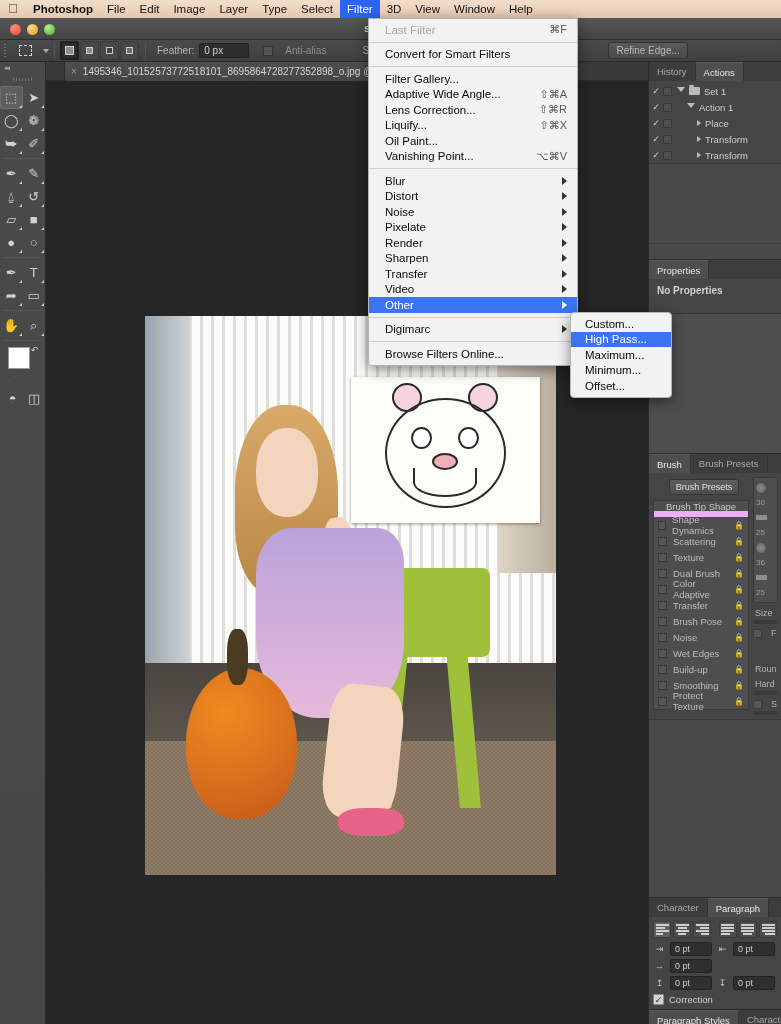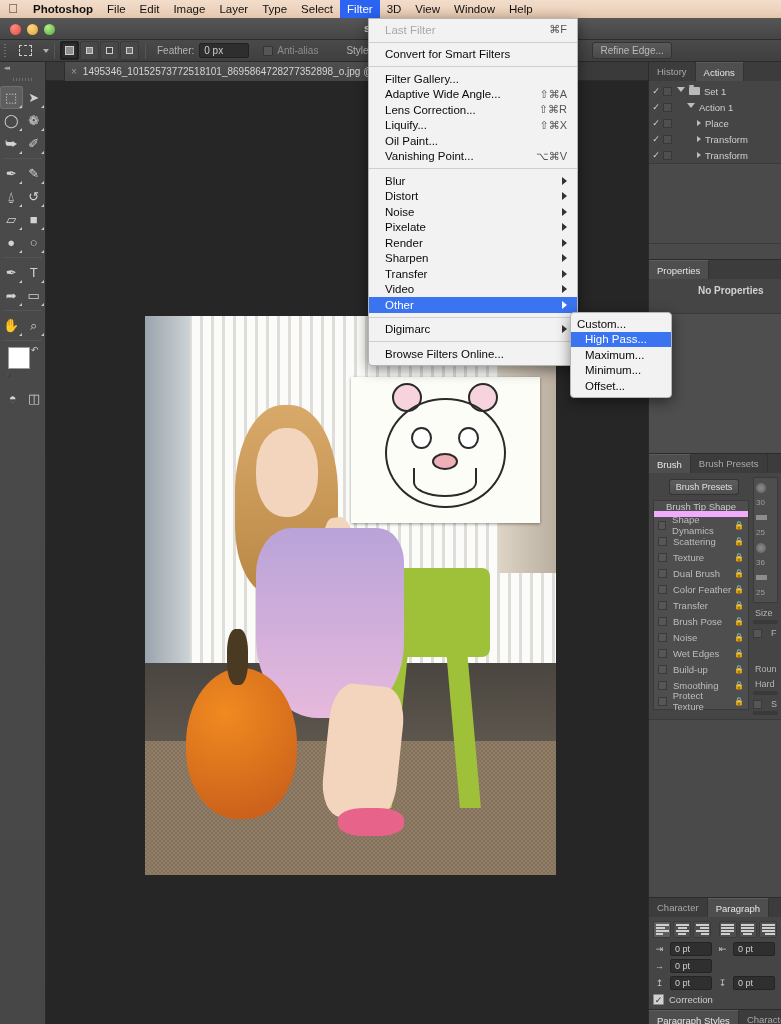--- a/index.html
+++ b/index.html
@@ -180,21 +180,21 @@
   .act-check { width:14px; text-align:center; color:#d6d6d6; font-size:9px; }
   .act-box { width:9px;height:9px;background:#4f4f4f;border:1px solid #383838; margin-right:5px;}
   .act-tri { width:0;height:0;border-left:4px solid #bdbdbd;border-top:3px solid transparent;border-bottom:3px solid transparent; margin-right:4px;}
   .act-tri.open { border-left:4px solid transparent;border-right:4px solid transparent;border-top:5px solid #bdbdbd; margin-right:4px;}
   .folder-ic { width:11px;height:8px;background:#b9b9b9;border-radius:1px; margin-right:4px; position:relative;}
   .folder-ic:before{content:"";position:absolute;top:-2px;left:0;width:5px;height:2px;background:#b9b9b9;border-radius:1px;}
   .act-empty { height:80px; background:#4a4a4a; border-top:1px solid #3a3a3a; }
   .act-footer { height:16px; background:#4a4a4a; border-top:1px solid #3a3a3a;}
 
   
-  .prop-body { height:34px; background:#454545; padding:6px 8px; font-size:10px; color:#d2d2d2; font-weight:bold;margin-left:41px;}
+  .prop-body { height:34px; background:#454545; padding:6px 8px; font-size:10px; color:#d2d2d2; font-weight:bold;}
   .prop-gap { height:140px; background:#4e4e4e; border-top:1px solid #3a3a3a;}
 
   
   .brush-body { background:#454545; display:flex; }
   .brush-left { width:104px; padding:4px; }
   .brush-presets-btn {
     margin:2px 0 5px 16px; width:70px; height:16px;
     background:linear-gradient(to bottom,#5e5e5e,#4d4d4d); border:1px solid #333; border-radius:3px;
     font-size:9px; color:#e0e0e0; display:flex;align-items:center;justify-content:center;
   }
@@ -303,21 +303,21 @@
         </div>
       <div class="bbtn">
           <div class="bsq2" style="background:#6e6e6e"></div>
         </div>
     </div>
     <div class="sep-v"></div>
     <div class="lbl">Feather:</div>
     <div class="field" style="width:50px">0 px</div>
     <div style="display:flex;align-items:center;margin-left:14px">
       <div class="chk"></div>
-      <div class="lbl" style="margin:0;color:#8d8d8d">Anti-alias</div>
+      <div class="lbl" style="margin:8px;color:#8d8d8d">Anti-alias</div>
     </div>
     <div class="lbl" style="margin-left:28px">Style:</div>
     <div class="field" style="width:56px">Normal</div>
     <div class="opt-btn" style="margin-left:160px">Refine Edge...</div>
   </div>
 
   <div class="tabbar">
     <div class="doctab">
       <span class="xclose">×</span>
       <span>1495346_10152573772518101_8695864728277352898_o.jpg @ 3</span>
@@ -574,21 +574,21 @@
                   <span>Texture</span>
                   <span class="lock" style="font-size: 8px;">🔒</span>
                 </div>
                 <div class="bl-row">
                   <span class="bl-chk"></span>
                   <span>Dual Brush</span>
                   <span class="lock" style="font-size: 8px;">🔒</span>
                 </div>
                 <div class="bl-row">
                   <span class="bl-chk"></span>
-                  <span>Color Feather</span>
+                  <span>Color Adaptive</span>
                   <span class="lock" style="font-size: 8px;">🔒</span>
                 </div>
                 <div class="bl-row">
                   <span class="bl-chk"></span>
                   <span>Transfer</span>
                   <span class="lock" style="font-size: 8px;">🔒</span>
                 </div>
                 <div class="bl-row">
                   <span class="bl-chk"></span>
                   <span>Brush Pose</span>
@@ -827,21 +827,21 @@
         <span>Digimarc</span>
         <span class="arr"></span>
       </div>
       <div class="m-sep"></div>
       <div class="mi">
         <span>Browse Filters Online...</span>
       </div>
     </div>
 
   <div class="menu" id="other-submenu">
-      <div class="mi" style="padding-left: 6px;">
+      <div class="mi" style="padding-left: 14px;">
         <span>Custom...</span>
       </div>
       <div class="mi hl" style="padding-left: 14px;">
         <span>High Pass...</span>
       </div>
       <div class="mi" style="padding-left: 14px;">
         <span>Maximum...</span>
       </div>
       <div class="mi" style="padding-left: 14px;">
         <span>Minimum...</span>

